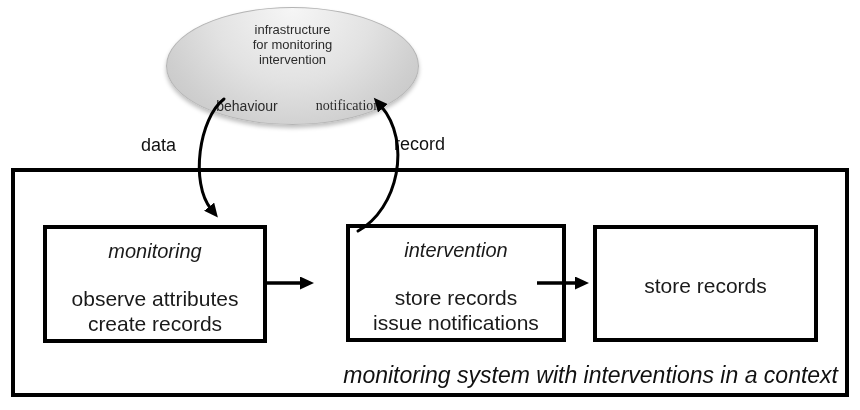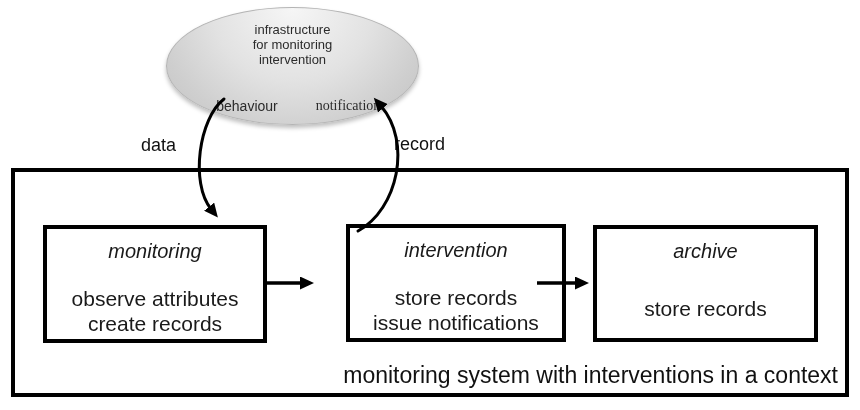--- a/index.html
+++ b/index.html
@@ -96,20 +96,21 @@
     text-align: center;
     font-size: 21px;
     line-height: 25px;
   }
 
   
   .caption {
     position: absolute;
     right: 22px;
     top: 362px;
+    font-style: italic;
     font-size: 23px;
     color: #111;
     white-space: nowrap;
   }
 
   
   .arrows {
     position: absolute;
     left: 0; top: 0;
     width: 860px; height: 410px;
@@ -147,21 +148,20 @@
 
   <div class="node node-intervention">
     <div class="node-title">intervention</div>
     <div class="node-lines">
       <div>store records</div>
       <div>issue notifications</div>
     </div>
   </div>
 
   <div class="node node-archive">
-    <div class="node-title">archive</div>
     <div class="node-lines">
       <div>store records</div>
     </div>
   </div>
 
   <div class="caption">monitoring system with interventions in a context</div>
 
   <svg class="arrows" width="860" height="410" viewBox="0 0 860 410" xmlns="http://www.w3.org/2000/svg">
     <defs>
       <marker id="ah" markerUnits="userSpaceOnUse" markerWidth="15" markerHeight="13" refX="3" refY="6.5" orient="auto">

